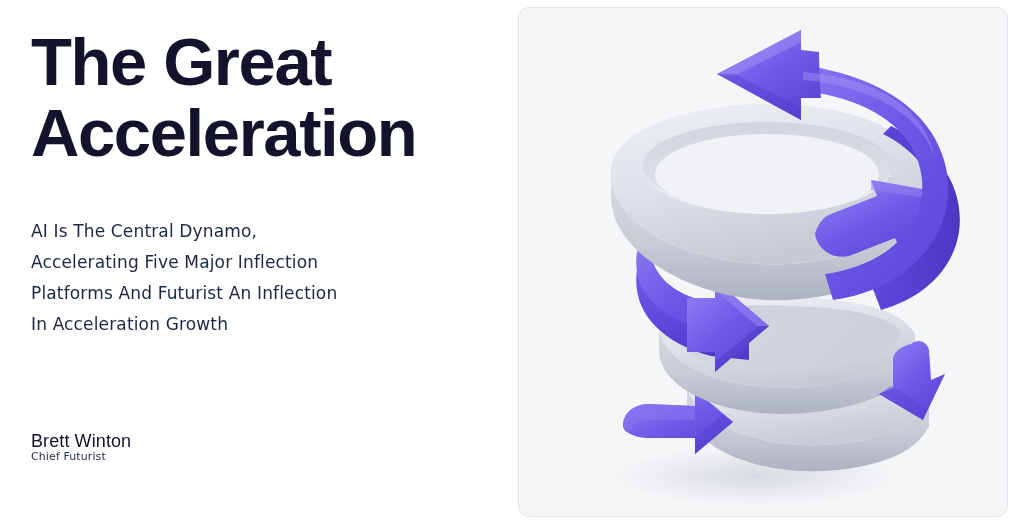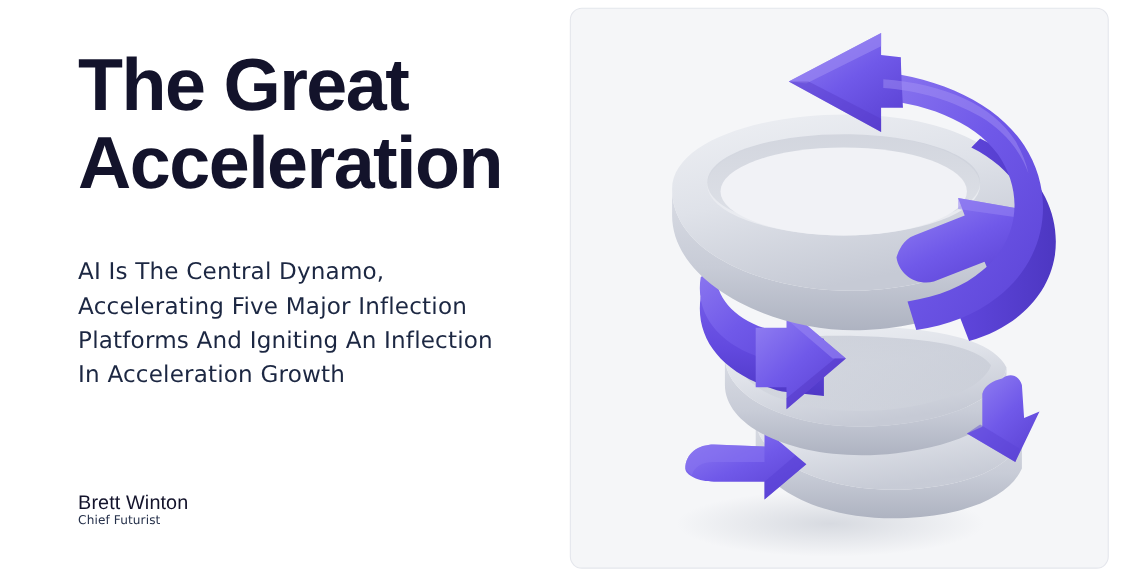--- a/index.html
+++ b/index.html
@@ -19,24 +19,23 @@
     position: relative;
     width: 1024px;
     height: 523px;
     background: #ffffff;
   }
 
   
   .left-col {
     position: absolute;
     left: 0;
-    top: 16px;
+    top: 0;
     width: 512px;
     height: 424px;
-    margin-left: 40px;
   }
 
   .title-block {
     position: absolute;
     left: 31px;
     top: 26px;
     width: 470px;
   }
   .title-line {
     font-family: "Liberation Sans", sans-serif;
@@ -49,21 +48,21 @@
   }
 
   .subtitle-block {
     position: absolute;
     left: 31px;
     top: 216px;
     width: 480px;
   }
   .subtitle-line {
     font-family: "DejaVu Sans", sans-serif;
-    font-size: 21px;
+    font-size: 17px;
     font-weight: 400;
     line-height: 31px;
     letter-spacing: 0.15px;
     color: #1c2742;
     white-space: nowrap;
   }
 
   .byline-block {
     position: absolute;
     left: 31px;
@@ -116,21 +115,21 @@
   <div class="left-col">
 
     <div class="title-block">
       <div class="title-line">The Great</div>
       <div class="title-line">Acceleration</div>
     </div>
 
     <div class="subtitle-block">
       <div class="subtitle-line">AI Is The Central Dynamo,</div>
       <div class="subtitle-line">Accelerating Five Major Inflection</div>
-      <div class="subtitle-line">Platforms And Igniting An Inflection</div>
+      <div class="subtitle-line">Platforms And Futurist An Inflection</div>
       <div class="subtitle-line">In Acceleration Growth</div>
     </div>
 
     <div class="byline-block">
       <div class="byline-name">Brett Winton</div>
       <div class="byline-role">Chief Futurist</div>
     </div>
 
   </div>
 

